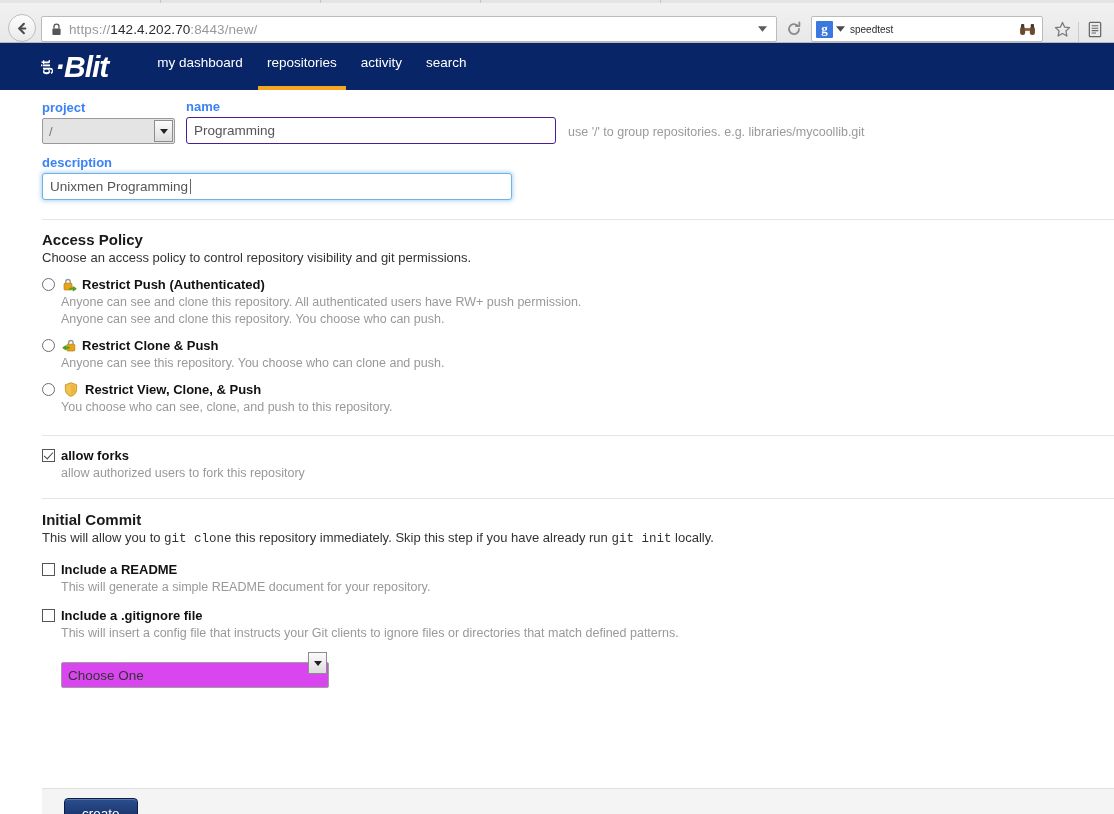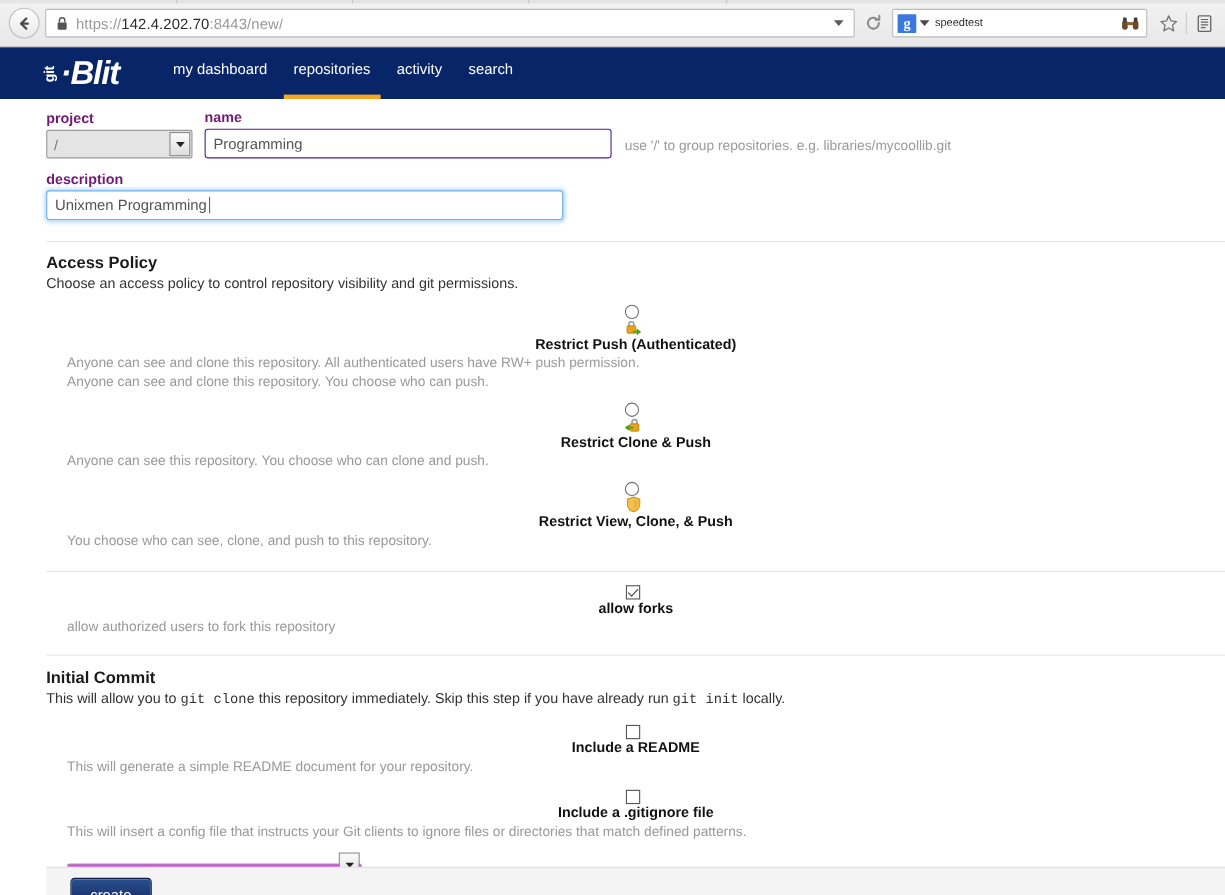--- a/index.html
+++ b/index.html
@@ -11,21 +11,21 @@
     overflow: hidden;
   }
 
   
   #browser-toolbar {
     position: relative;
     height: 43px;
     background: linear-gradient(#f2f2f2, #e8e8e8);
     border-bottom: 1px solid #b8b8b8;
     display: flex;
-    align-items: center;
+    align-items: flex-end;
     padding: 0 6px;
   }
   #tabstrip-line {
     position: absolute; top: 0; left: 0; right: 0; height: 3px;
     background: #e4e4e4;
   }
   .tabstrip-sep { position: absolute; top: 0; width: 1px; height: 3px; background: #c4c4c4; }
 
   .nav-back {
     width: 28px; height: 28px; border-radius: 50%;
@@ -150,21 +150,21 @@
     font-size: 13px;
     color: #333333;
   }
   .pad { padding-left: 42px; }
   .hr-sep { border-top: 1px solid #e5e5e5; margin-left: 42px; }
 
   
   #form-top { padding-top: 9px; }
   .field-row { display: flex; align-items: flex-end; }
   .field-label {
-    font-weight: bold; font-size: 13px; color: #701a75;
+    font-weight: bold; font-size: 13px; color: #3b82f6;
     display: block; margin-bottom: 3px;
   }
   .project-col { width: 133px; margin-right: 11px; }
   select.project-select {
     width: 133px; height: 26px;
     font-family: "Liberation Sans", sans-serif;
     font-size: 13px;
     color: #777777;
     background: #e4e4e4;
     border: 1px solid #9a9a9a;
@@ -213,21 +213,21 @@
     background: #666;
     margin-left: 2px;
   }
 
   
   .sec-title { font-size: 15px; font-weight: bold; color: #1a1a1a; margin: 0 0 2px 0; }
   .sec-sub { font-size: 13px; color: #333333; margin: 0; }
   code.mono { font-family: "Liberation Mono", monospace; font-size: 12.5px; color: #333; }
 
   
-  .opt-row { display: flex; align-items: center; margin-top: 12px; flex-direction: column; }
+  .opt-row { display: flex; align-items: center; margin-top: 12px; }
   .radio {
     width: 13px; height: 13px;
     border: 1px solid #6e6e6e;
     border-radius: 50%;
     background: #ffffff;
     margin-right: 7px;
     flex: none;
     position: relative;
   }
   .radio.checked::after {

